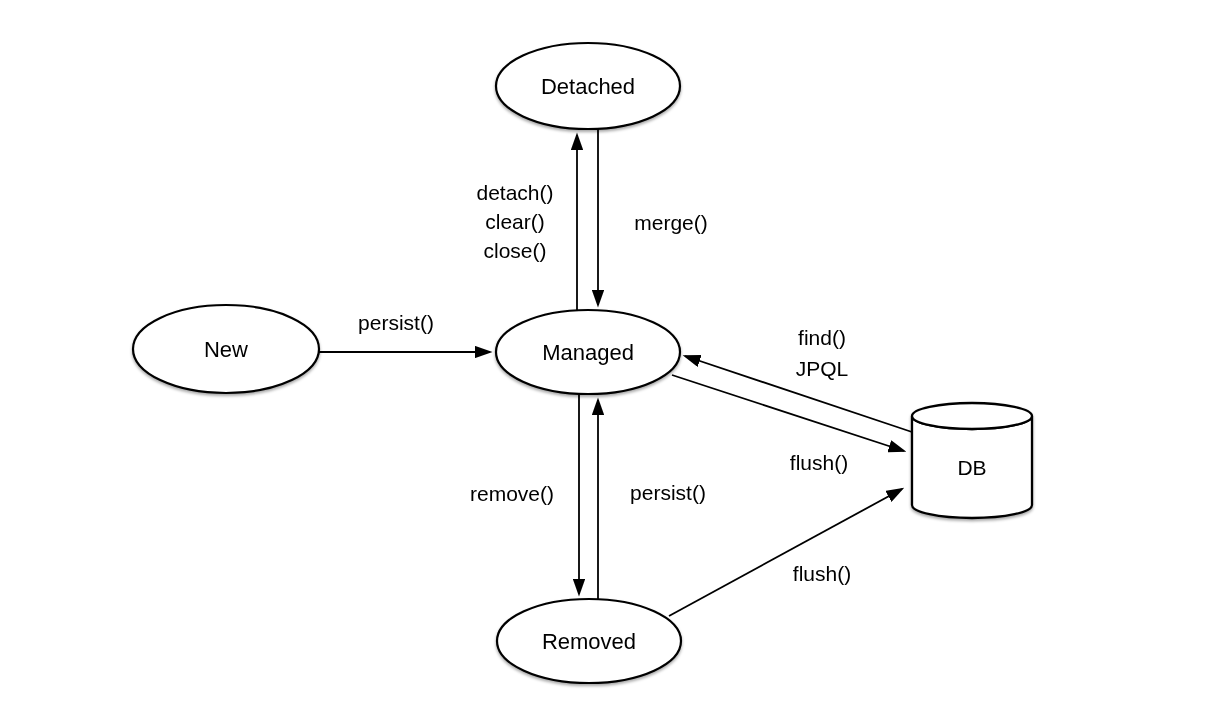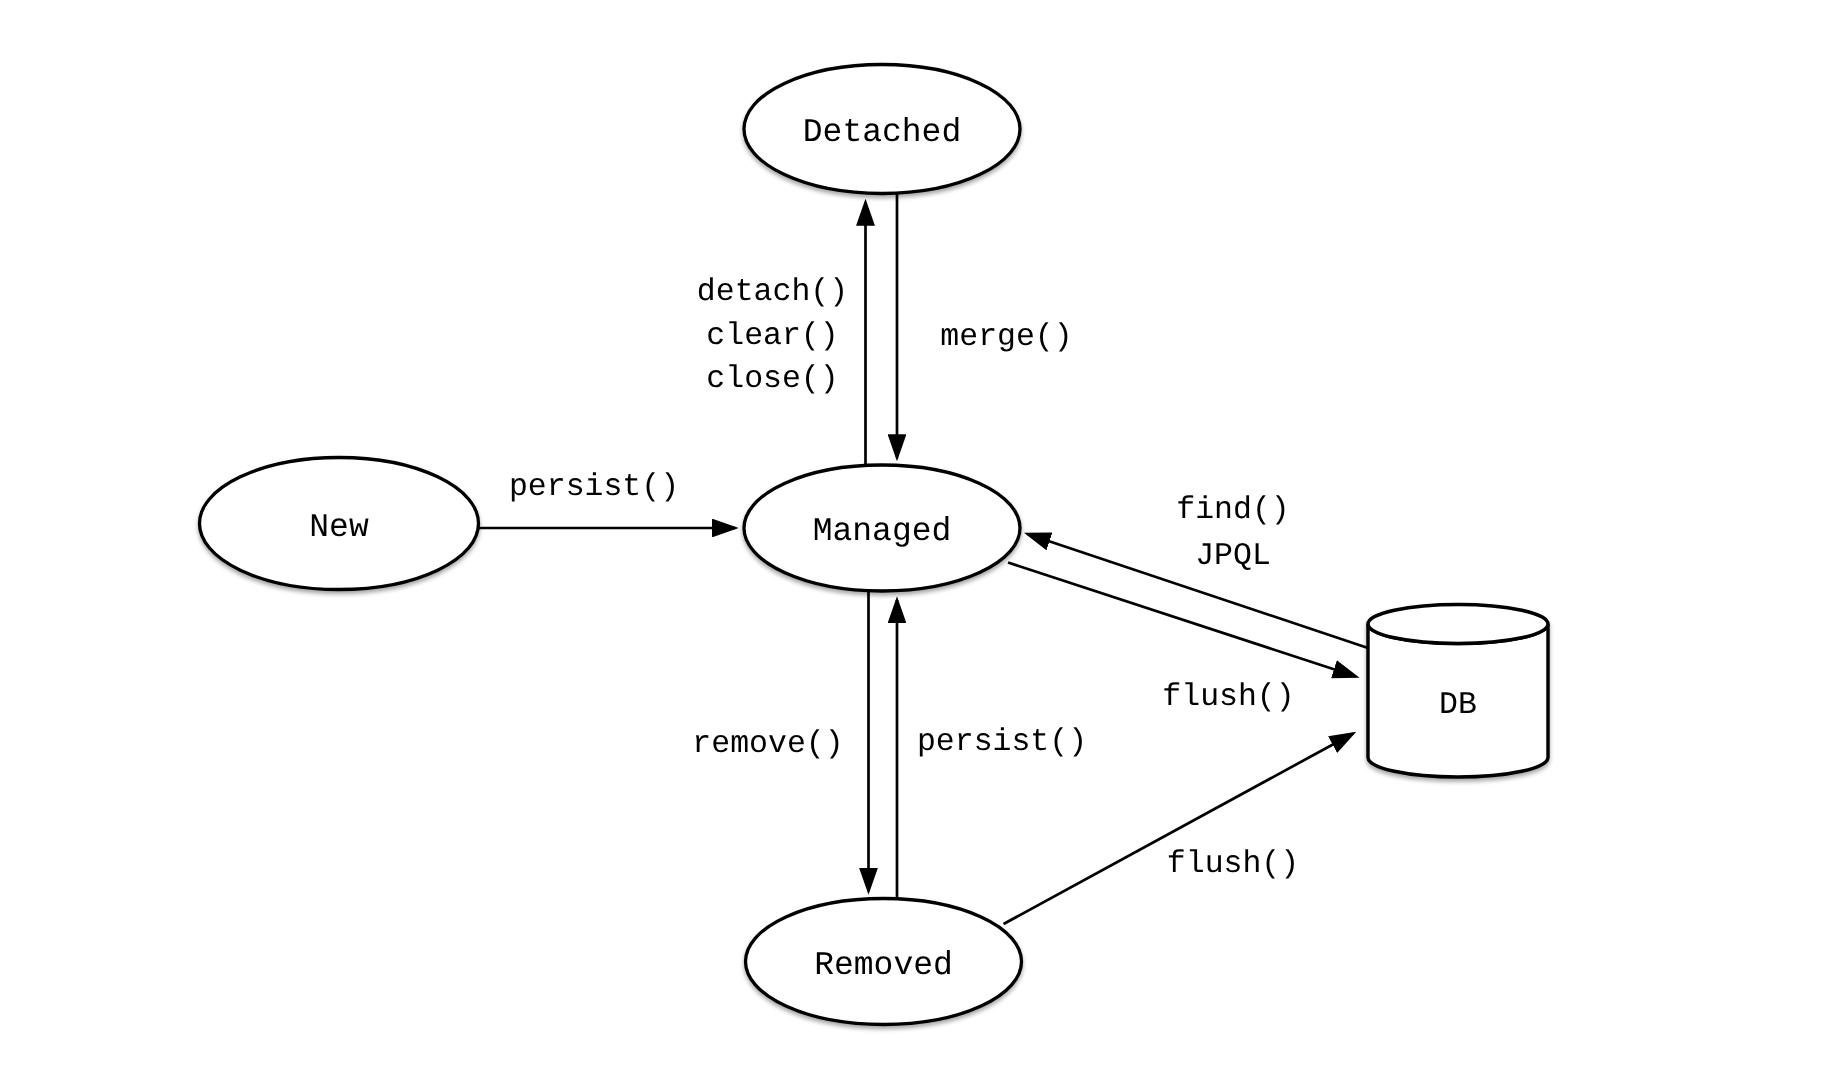--- a/index.html
+++ b/index.html
@@ -4,21 +4,21 @@
 <style>
   html, body {
     margin: 0;
     padding: 0;
     width: 1218px;
     height: 720px;
     background: #ffffff;
     overflow: hidden;
     font-family: "Liberation Sans", sans-serif;
   }
-  .canvas-wrap { width: 972px; height: 720px; font-family: Liberation Mono, monospace; }
+  .canvas-wrap { width: 972px; height: 720px; }
   svg { display: block; }
   .edge {
     fill: none;
     stroke: #000000;
     stroke-width: 1.8;
   }
   .node-ellipse {
     fill: #ffffff;
     stroke: #000000;
     stroke-width: 2.2;

